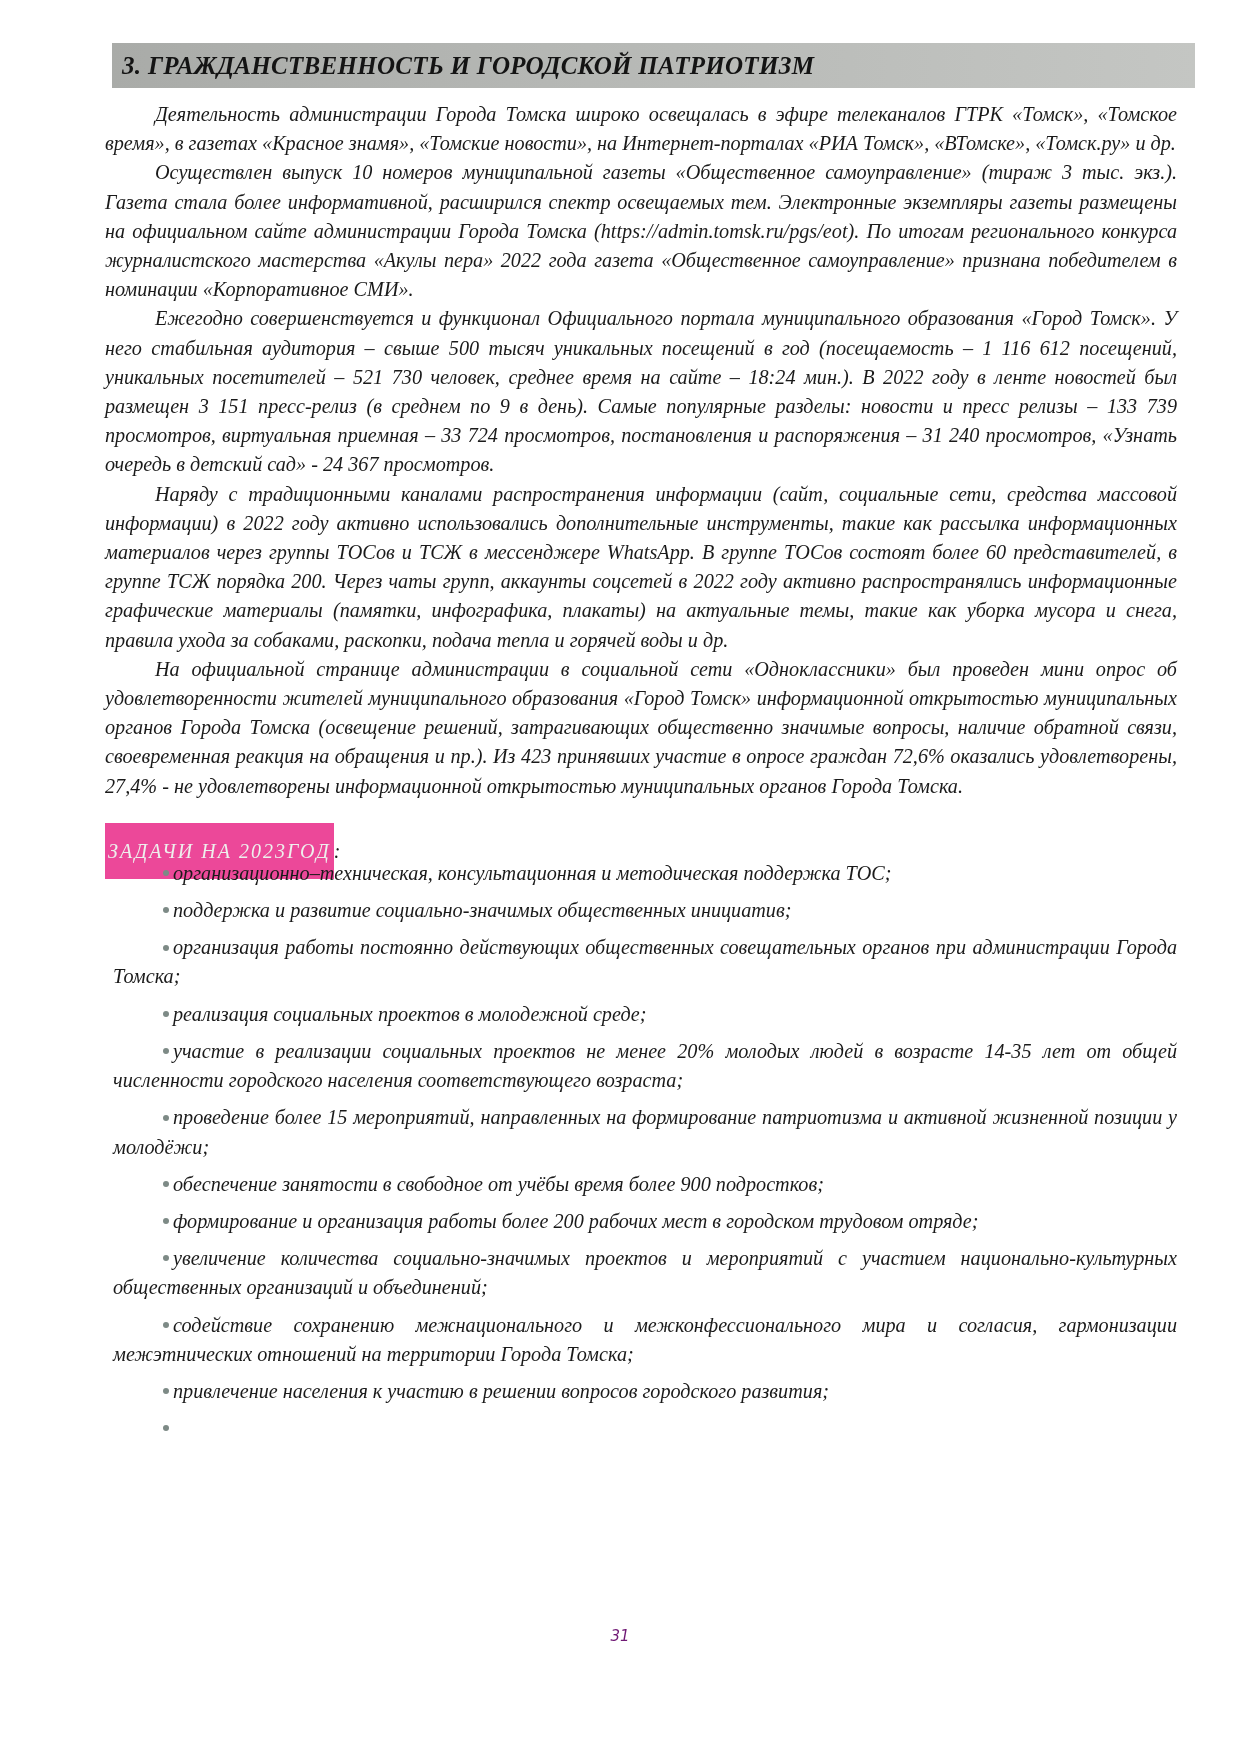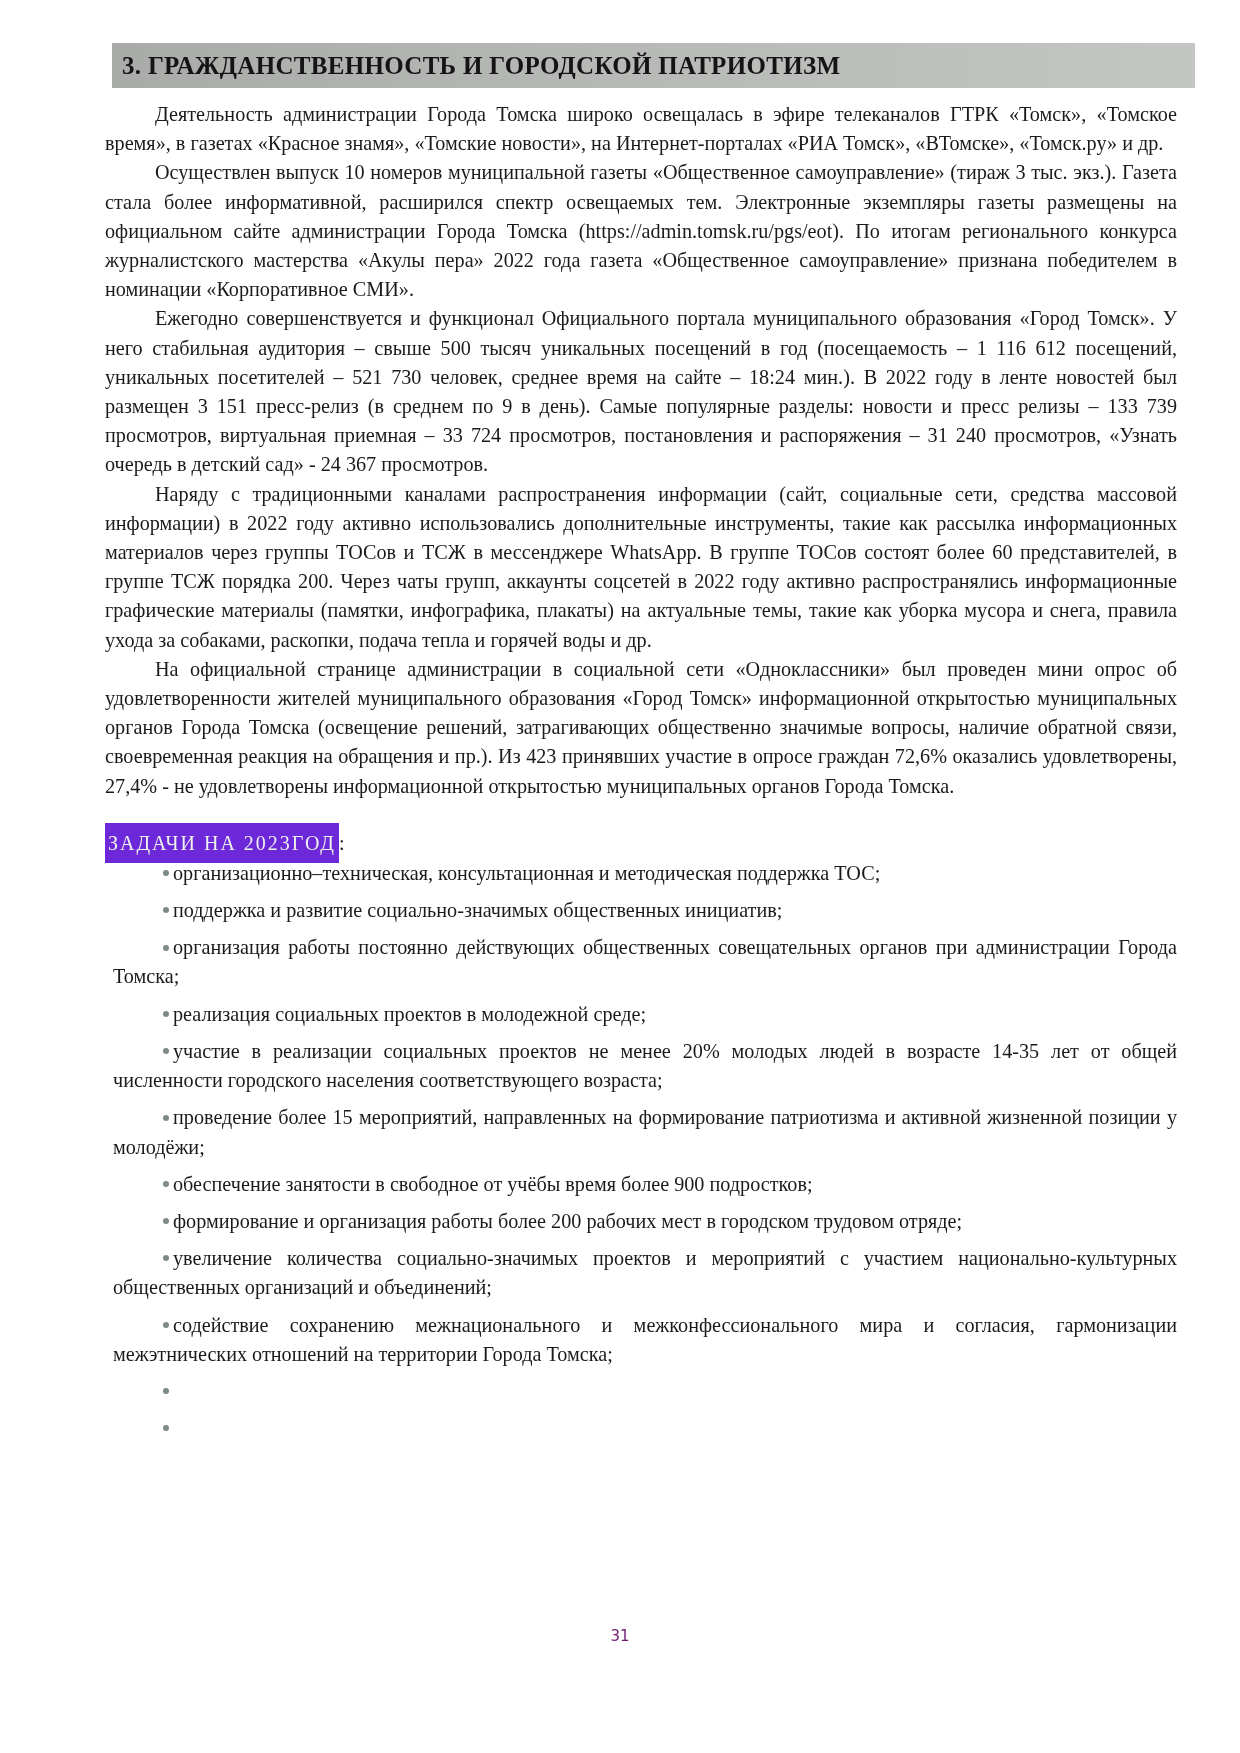--- a/index.html
+++ b/index.html
@@ -1,37 +1,37 @@
 <!DOCTYPE html>
 <html><head>
   <meta charset="utf-8">
   <style>
     html, body { margin: 0; padding: 0; background: #ffffff; }
     body { width: 1240px; height: 1753px; position: relative; overflow: hidden;
            font-family: "Liberation Serif", "DejaVu Serif", serif; color: #1a1a1a; }
-    .page { position: absolute; left: 0; top: 0; width: 1240px; height: 1507px; }
+    .page { position: absolute; left: 0; top: 0; width: 1240px; height: 1507px; font-style: italic; }
     .section-header {
       position: absolute; left: 112px; top: 43px; width: 1083px; height: 45px;
       background: linear-gradient(90deg, #a9aba8 0%, #b5b7b4 40%, #c4c6c3 100%);
       box-sizing: border-box; padding-left: 10px;
       display: flex; align-items: center;
     }
     .section-title {
       font-family: "Liberation Serif", "DejaVu Serif", serif;
       font-weight: bold; font-size: 25px; letter-spacing: 0.3px; color: #141414;
     }
     .content {
       position: absolute; left: 105px; top: 100px; width: 1072px;
       font-size: 20.2px; line-height: 29.2px; text-align: justify;
     }
     .content p { margin: 0; text-indent: 50px; }
     .tasks-heading-wrap { margin-top: 22px; height: 30px; line-height: 30px; }
     .tasks-heading {
-      display: inline-block; background: #6d28d9; color: #eef0ed;
-      font-size: 20px; letter-spacing: 2px; padding: 8px 3px; line-height: 24px;
+      display: inline-block; background: #ec4899; color: #eef0ed;
+      font-size: 20px; letter-spacing: 2px; padding: 16px 3px; line-height: 24px;
     }
     .tasks-colon { font-size: 20px; }
     .tasks { margin-top: 6px; }
     .tasks .task { text-indent: 50px; margin: 0 0 8px 8px; }
     .bullet { display: inline-block; width: 6px; height: 6px; border-radius: 50%;
               background: #7d8a86; margin-right: 4px; vertical-align: middle;
               position: relative; top: -2px; text-indent: 0; }
     .page-number {
       position: absolute; left: 0; width: 1240px; top: 1627px; text-align: center;
       font-family: "DejaVu Sans", sans-serif; font-size: 15px; color: #701a75;
@@ -61,19 +61,19 @@
       <p class="task"><span class="bullet"></span><span>организационно–техническая, консультационная и методическая поддержка ТОС;</span></p>
       <p class="task"><span class="bullet"></span><span>поддержка и развитие социально-значимых общественных инициатив;</span></p>
       <p class="task"><span class="bullet"></span><span>организация работы постоянно действующих общественных совещательных органов при администрации Города Томска;</span></p>
       <p class="task"><span class="bullet"></span><span>реализация социальных проектов в молодежной среде;</span></p>
       <p class="task"><span class="bullet"></span><span>участие в реализации социальных проектов не менее 20% молодых людей в возрасте 14-35 лет от общей численности городского населения соответствующего возраста;</span></p>
       <p class="task"><span class="bullet"></span><span>проведение более 15 мероприятий, направленных на формирование патриотизма и активной жизненной позиции у молодёжи;</span></p>
       <p class="task"><span class="bullet"></span><span>обеспечение занятости в свободное от учёбы время более 900 подростков;</span></p>
       <p class="task"><span class="bullet"></span><span>формирование и организация работы более 200 рабочих мест в городском трудовом отряде;</span></p>
       <p class="task"><span class="bullet"></span><span>увеличение количества социально-значимых проектов и мероприятий с участием национально-культурных общественных организаций и объединений;</span></p>
       <p class="task"><span class="bullet"></span><span>содействие сохранению межнационального и межконфессионального мира и согласия, гармонизации межэтнических отношений на территории Города Томска;</span></p>
-      <p class="task"><span class="bullet"></span></p>
+      <p class="task"><span class="bullet"></span><span>привлечение населения к участию в решении вопросов городского развития;</span></p>
       <p class="task"><span class="bullet"></span></p>
     </div>
   </div>
 
   <div class="page-number">31</div>
 </div>
 
 </body></html>

